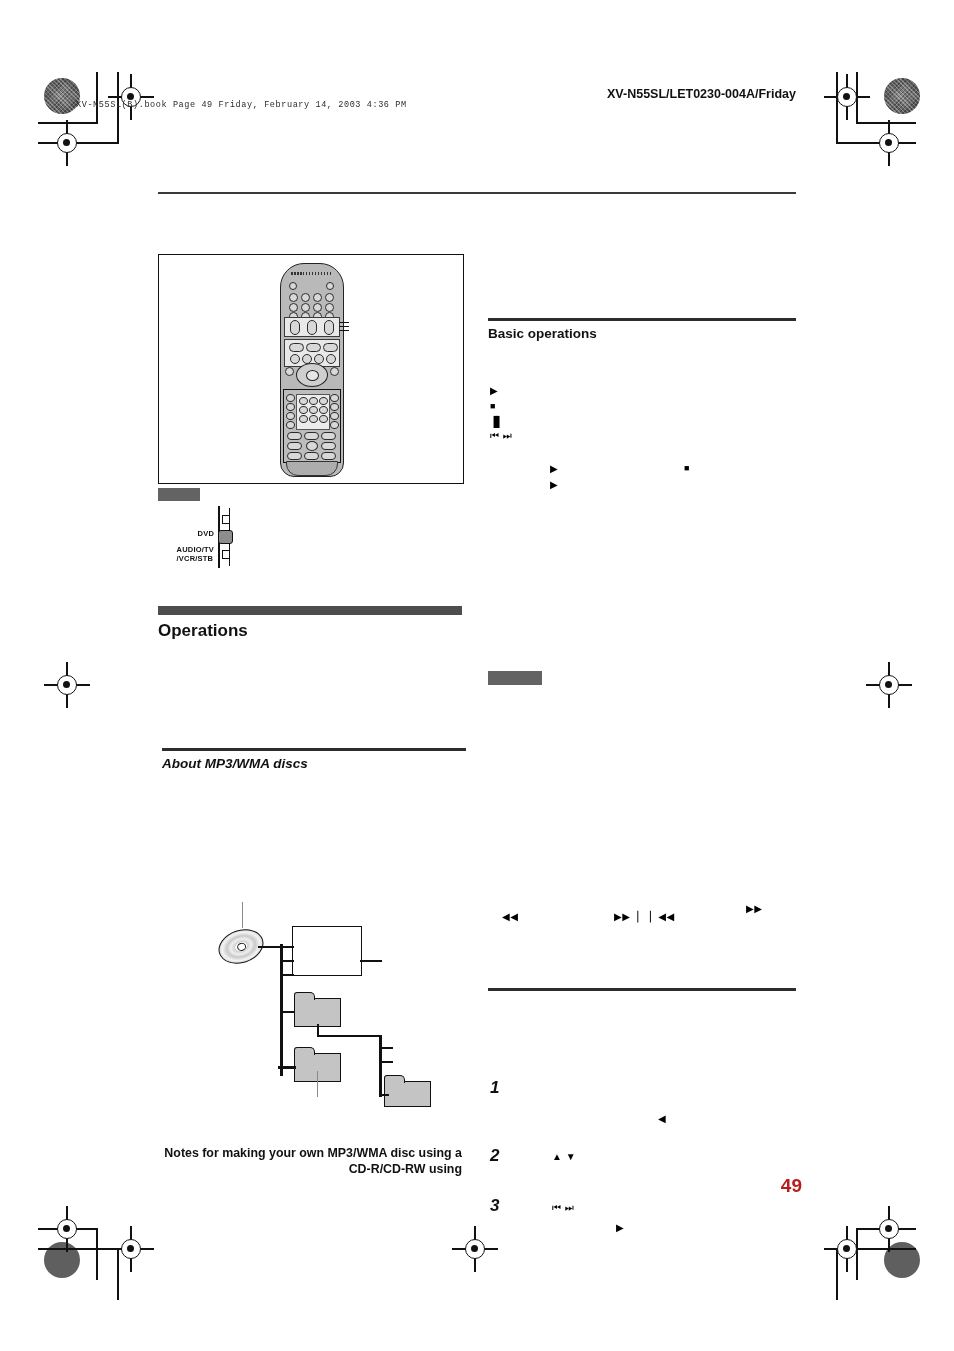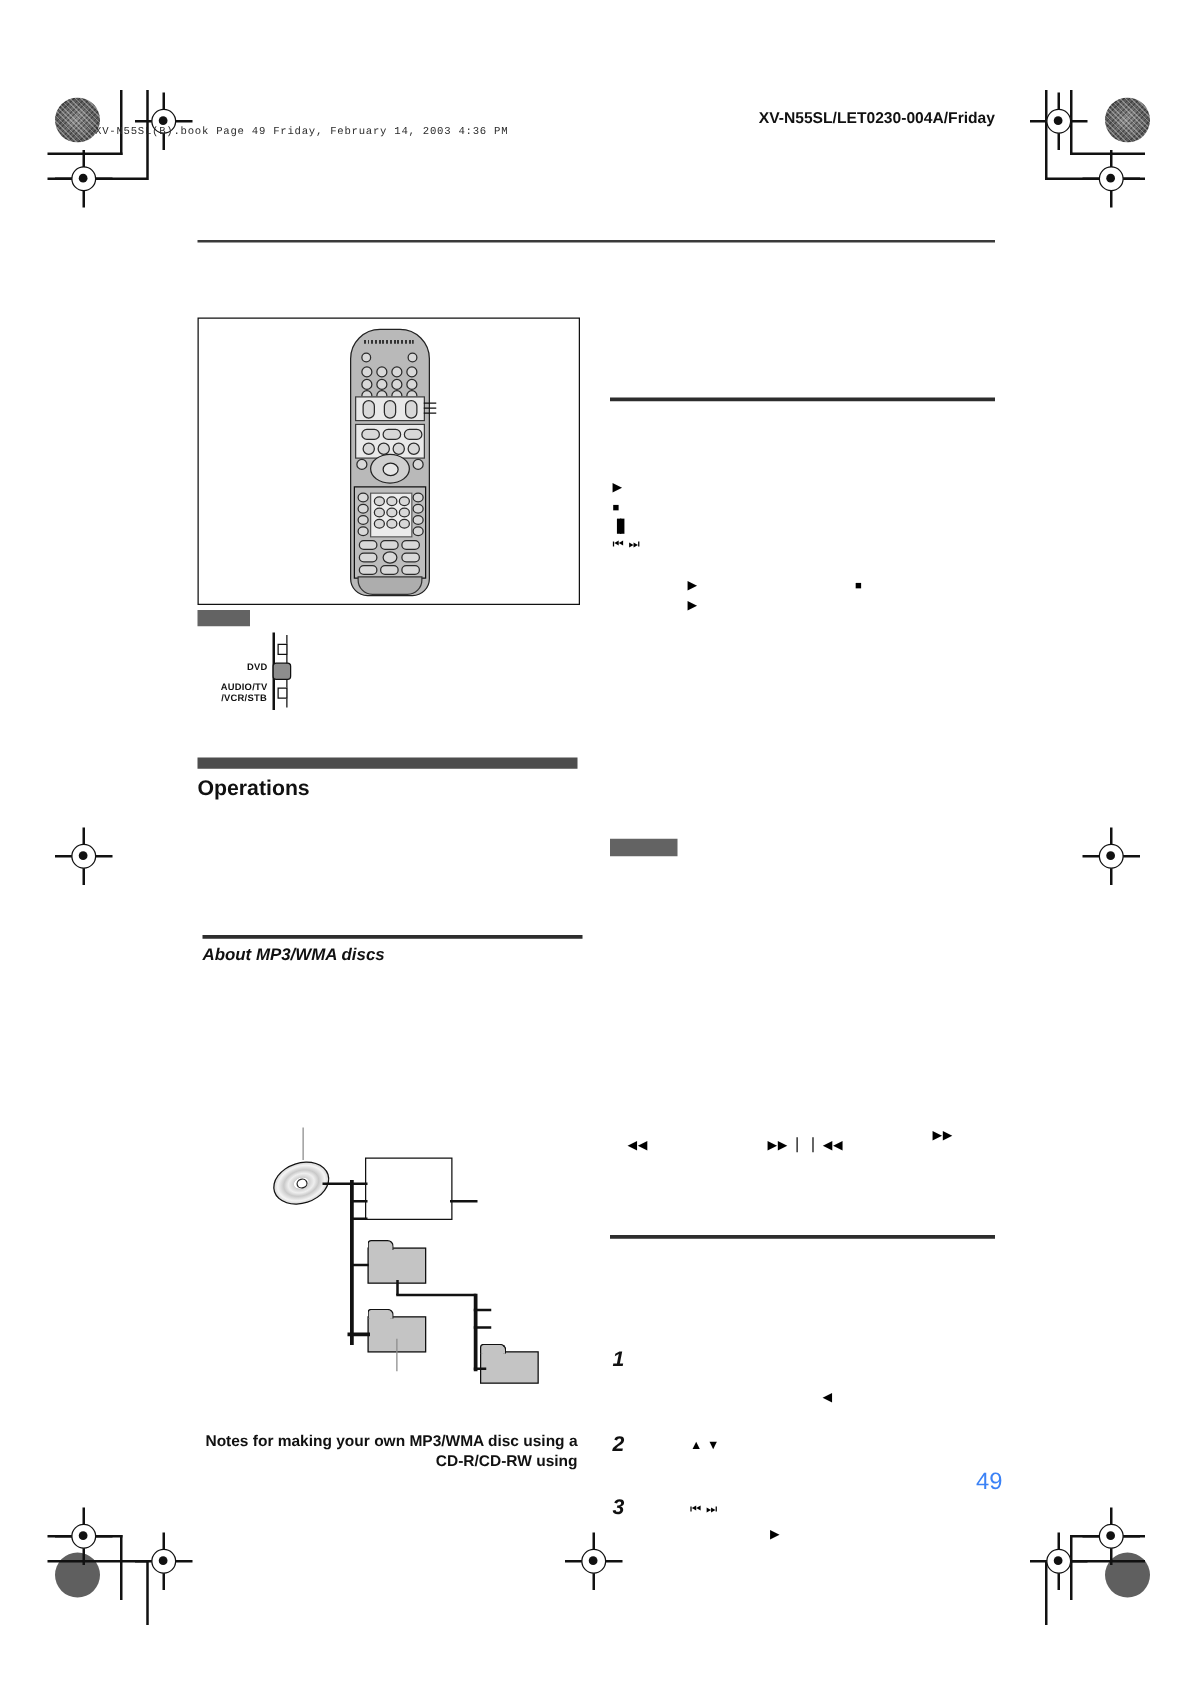--- a/index.html
+++ b/index.html
@@ -108,21 +108,21 @@
   .sel-track{position:absolute;left:46px;top:0;width:1.6px;height:62px;background:#111;}
   .sel-track2{position:absolute;left:57px;top:2px;width:1.4px;height:58px;background:#111;}
   .sel-knob{
     position:absolute;left:46px;top:24px;width:13px;height:12px;
     background:#8d8d8d;border:1.2px solid #111;border-radius:3px;
   }
   .sel-cap{position:absolute;left:50px;width:6px;height:7px;border:1.1px solid #111;background:#fff;}
   .sel-cap.t{top:9px;}
   .sel-cap.b{top:44px;}
   .sel-lbl{
-    position:absolute;text-align:center;right:78px;
+    position:absolute;text-align:left;right:78px;
     font-size:7.5px;font-weight:700;color:#111;line-height:8.5px;letter-spacing:.2px;
   }
   .sel-lbl.dvd{top:24px;}
   .sel-lbl.aud{top:40px;}
 
   
   .h-bar{height:9px;background:#4d4d4d;}
   .h-rule{height:2.6px;background:#2d2d2d;}
   .h-title{
     font-size:17px;font-weight:700;color:#111;letter-spacing:0;
@@ -169,21 +169,21 @@
     background:#c4c4c4;border:1.4px solid #111;border-bottom:none;border-radius:3px 5px 0 0;
   }
   .ln{position:absolute;background:#111;}
   .ln.h{height:1.5px;}
   .ln.v{width:1.5px;}
   .ln.vthick{width:3px;}
   .leader{position:absolute;width:1.2px;background:#8a8a8a;}
 
   .pagenum{
     position:absolute;right:152px;top:1175px;
-    font-size:19px;font-weight:400;color:#3b82f6;
+    font-size:19px;font-weight:700;color:#b91c1c;
   }
 </style>
 </head>
 <body>
 
 <div class="halftone textured" style="left:44px;top:78px;"></div>
 <div class="halftone textured" style="left:884px;top:78px;"></div>
 <div class="halftone solid" style="left:44px;top:1242px;"></div>
 <div class="halftone solid" style="left:884px;top:1242px;"></div>
 
@@ -428,20 +428,21 @@
       <span>Notes for making your own MP3/WMA disc using a</span><br>
       <span>CD-R/CD-RW using</span>
     </div>
 
   </div>
 
   <div class="col-right">
 
     <div style="position:absolute;left:0;top:102px;width:308px;">
       <div class="h-rule"></div>
+      <div class="h-title sm">Basic operations</div>
     </div>
 
     <div style="position:absolute;left:0;top:0;width:308px;height:420px;">
       <div class="glyph gl-play" style="left:2px;top:170px;">▶</div>
       <div class="glyph gl-stop" style="left:2px;top:186px;">■</div>
       <div class="glyph gl-pause" style="left:2px;top:201px;">▐▌</div>
       <div class="glyph gl-skip" style="left:2px;top:215px;">⏮ ⏭</div>
 
       <div class="glyph gl-play" style="left:62px;top:248px;">▶</div>
       <div class="glyph gl-stop" style="left:196px;top:248px;">■</div>

